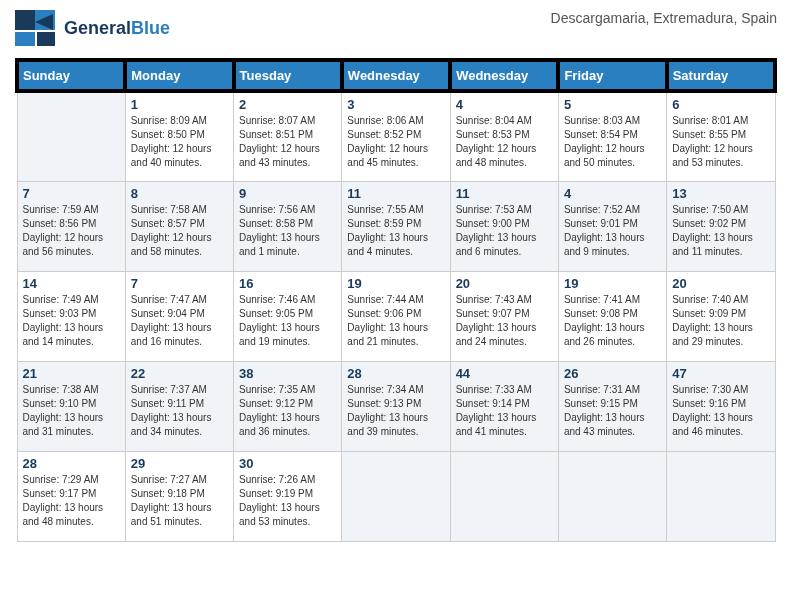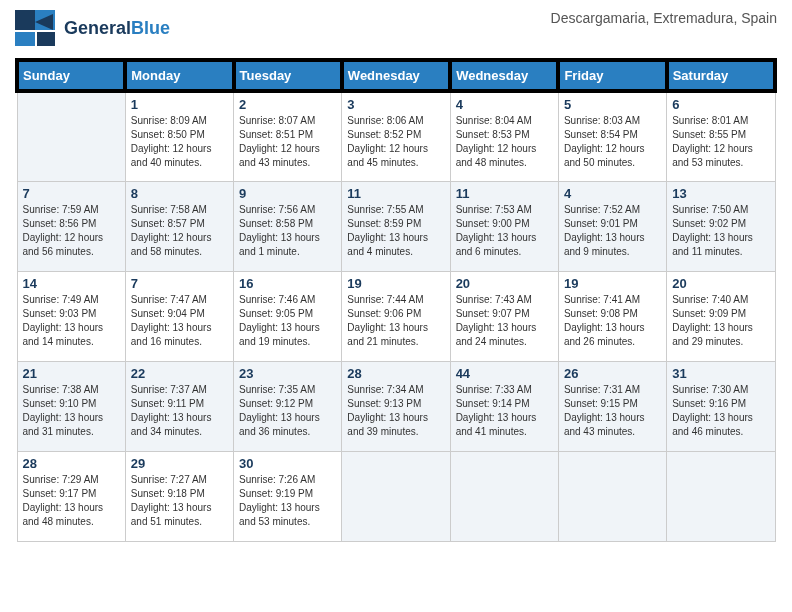--- a/index.html
+++ b/index.html
@@ -209,37 +209,37 @@
       <tr>
         <td>
           <div class="day-number">21</div>
           <div class="day-info">Sunrise: 7:38 AM<br>Sunset: 9:10 PM<br>Daylight: 13 hours and 31 minutes.</div>
         </td>
         <td>
           <div class="day-number">22</div>
           <div class="day-info">Sunrise: 7:37 AM<br>Sunset: 9:11 PM<br>Daylight: 13 hours and 34 minutes.</div>
         </td>
         <td>
-          <div class="day-number">23</div>
+          <div class="day-number">38</div>
           <div class="day-info">Sunrise: 7:35 AM<br>Sunset: 9:12 PM<br>Daylight: 13 hours and 36 minutes.</div>
         </td>
         <td>
           <div class="day-number">28</div>
           <div class="day-info">Sunrise: 7:34 AM<br>Sunset: 9:13 PM<br>Daylight: 13 hours and 39 minutes.</div>
         </td>
         <td>
           <div class="day-number">44</div>
           <div class="day-info">Sunrise: 7:33 AM<br>Sunset: 9:14 PM<br>Daylight: 13 hours and 41 minutes.</div>
         </td>
         <td>
           <div class="day-number">26</div>
           <div class="day-info">Sunrise: 7:31 AM<br>Sunset: 9:15 PM<br>Daylight: 13 hours and 43 minutes.</div>
         </td>
         <td>
-          <div class="day-number">31</div>
+          <div class="day-number">47</div>
           <div class="day-info">Sunrise: 7:30 AM<br>Sunset: 9:16 PM<br>Daylight: 13 hours and 46 minutes.</div>
         </td>
       </tr>
       <tr>
         <td>
           <div class="day-number">28</div>
           <div class="day-info">Sunrise: 7:29 AM<br>Sunset: 9:17 PM<br>Daylight: 13 hours and 48 minutes.</div>
         </td>
         <td>
           <div class="day-number">29</div>

